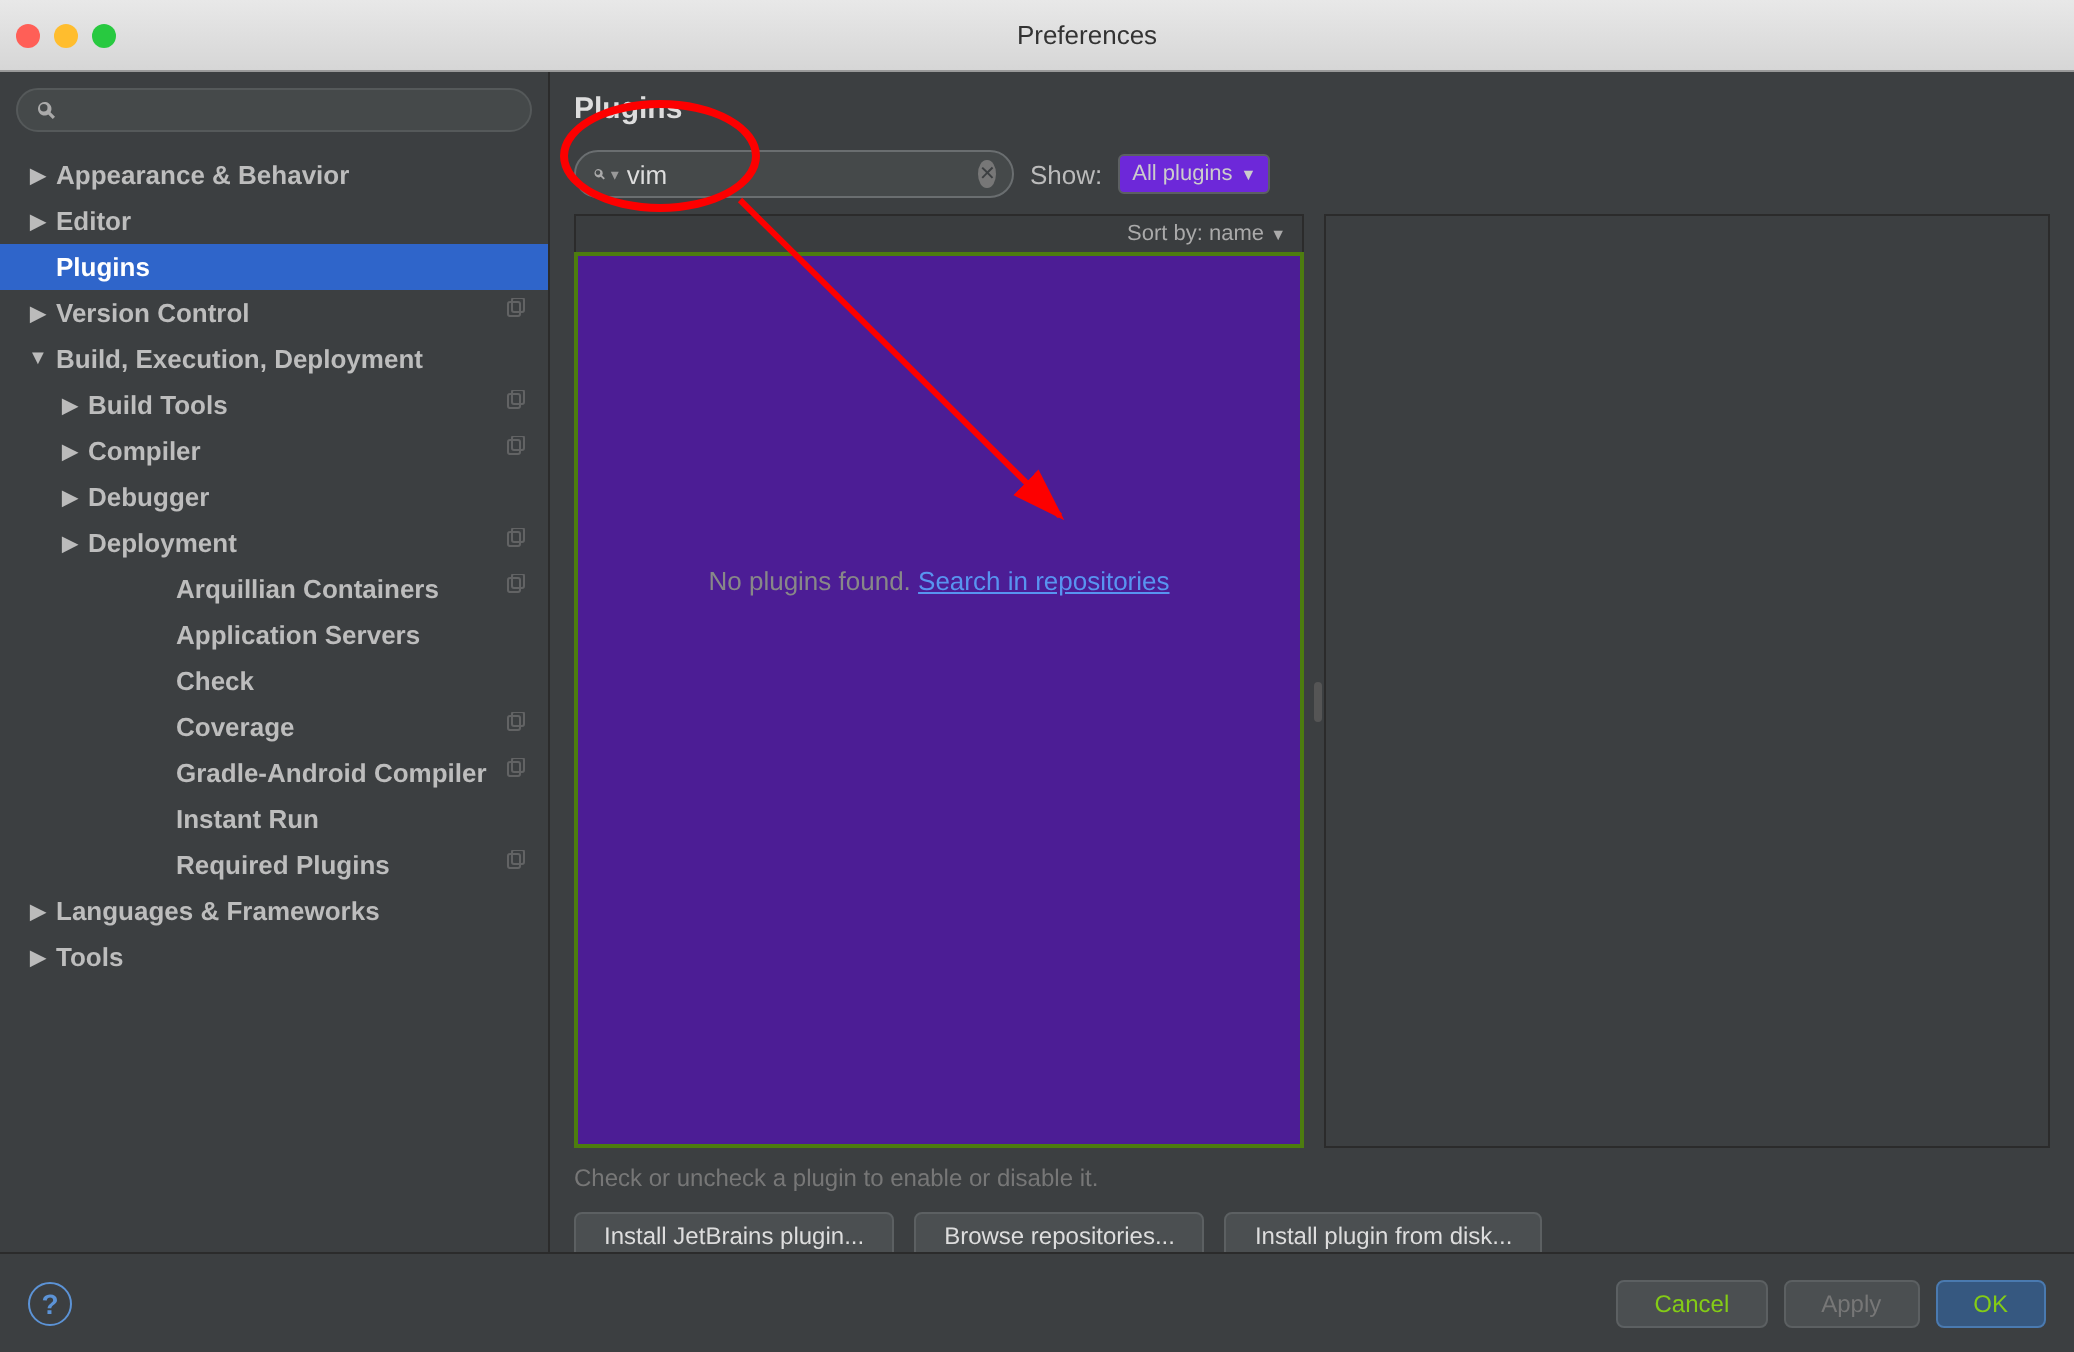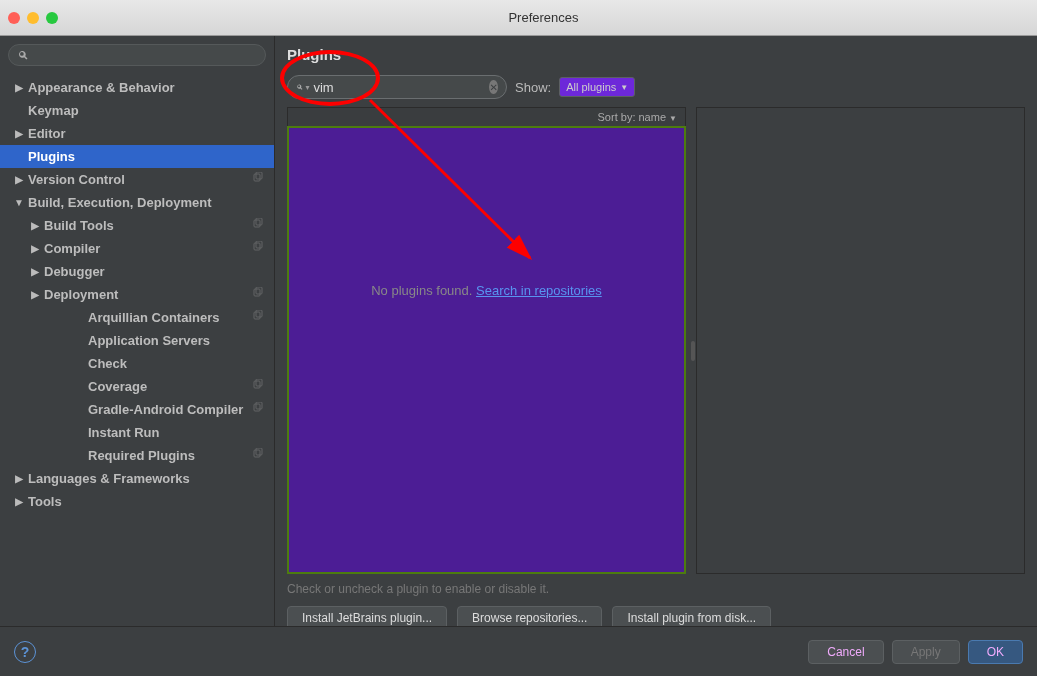--- a/index.html
+++ b/index.html
@@ -34,37 +34,37 @@
 .plugin-search { width: 220px; height: 24px; border-radius: 12px; background: #45494a; border: 1px solid #6a6e70; display: flex; align-items: center; padding: 0 8px; }
 .plugin-search svg { width: 12px; height: 12px; fill: #aaa; margin-right: 2px; }
 .plugin-search .caret { font-size: 8px; color: #999; margin-right: 4px; }
 .plugin-search input { flex: 1; background: transparent; border: none; color: #ddd; font-size: 13px; outline: none; }
 .plugin-search .clear { width: 14px; height: 14px; border-radius: 50%; background: #777; color: #3c3f41; display: flex; align-items: center; justify-content: center; font-size: 10px; cursor: pointer; }
 .showlbl { color: #bbb; }
 .combo { height: 20px; background: #6d28d9; border: 1px solid #5c6062; border-radius: 3px; padding: 0 6px; display: flex; align-items: center; font-size: 11px; color: #ccc; }
 .combo .dd { margin-left: 4px; font-size: 8px; }
 
 .panels { flex: 1; display: flex; gap: 10px; min-height: 0; }
-.leftpanel { width: 399px; display: flex; flex-direction: column; }
+.leftpanel { width: 365px; display: flex; flex-direction: column; }
 .sorthdr { background: #3a3d3f; border: 1px solid #2b2b2b; border-bottom: none; padding: 3px 8px; text-align: right; font-size: 11px; color: #aaa; }
 .sorthdr .dd { font-size: 8px; }
 .listbox { flex: 1; background: #4c1d95; border: 2px solid #4d7c0f; display: flex; align-items: flex-start; justify-content: center; }
 .nores { margin-top: 155px; text-align: center; color: #888; }
 .nores a { color: #5894f0; text-decoration: underline; cursor: pointer; }
 .rightpanel { flex: 1; background: #3c3f41; border: 1px solid #2b2b2b; margin-top: 0; position: relative; }
 .drag-handle { position: absolute; left: -6px; top: 50%; width: 4px; height: 20px; background: #555; border-radius: 2px; }
 
 .hint { color: #777; font-size: 12px; margin-top: 8px; }
 .btnrow { display: flex; gap: 10px; margin-top: 10px; }
 .btn { background: #4b4f51; border: 1px solid #5c6062; color: #ddd; padding: 4px 14px; border-radius: 4px; font-size: 12px; cursor: pointer; }
 
 .footer { position: absolute; bottom: 0; left: 0; right: 0; height: 50px; background: #3c3f41; border-top: 1px solid #2b2b2b; display: flex; align-items: center; padding: 0 14px; }
 .help { width: 22px; height: 22px; border-radius: 50%; border: 1px solid #5c93d6; color: #5c93d6; display: flex; align-items: center; justify-content: center; font-size: 14px; font-weight: bold; cursor: pointer; }
 .footer .spacer { flex: 1; }
-.fbtn { background: #4b4f51; border: 1px solid #5c6062; color: #f0abfc; padding: 4px 18px; border-radius: 4px; font-size: 12px; margin-left: 8px; cursor: pointer; }
+.fbtn { background: #4b4f51; border: 1px solid #5c6062; color: #84cc16; padding: 4px 18px; border-radius: 4px; font-size: 12px; margin-left: 8px; cursor: pointer; }
 .fbtn.primary { background: #365880; border-color: #4a7ab0; }
 .fbtn.disabled { color: #777; }
 
 
 .anno { position: absolute; pointer-events: none; }
 .circle { left: 280px; top: 50px; width: 100px; height: 56px; border: 4px solid #fd0000; border-radius: 50%; }
 .arrow-svg { left: 360px; top: 90px; }
 </style>
 </head>
 <body>
@@ -85,24 +85,20 @@
       <div class="sbox">
         <svg viewBox="0 0 16 16">
             <path d="M11 9.5A4.5 4.5 0 1 0 9.5 11l3 3 1.5-1.5-3-3zM6.5 9a2.5 2.5 0 1 1 0-5 2.5 2.5 0 0 1 0 5z"></path>
           </svg>
       </div>
     </div>
     <div class="tree" id="tree">
         <div class="row d0">
           <span class="chev">▶</span>
           <span>Appearance &amp; Behavior</span>
-        </div>
-        <div class="row d0">
-          <span class="chev"></span>
-          <span>Keymap</span>
         </div>
         <div class="row d0">
           <span class="chev">▶</span>
           <span>Editor</span>
         </div>
         <div class="row d0 sel">
           <span class="chev"></span>
           <span>Plugins</span>
         </div>
         <div class="row d0">

